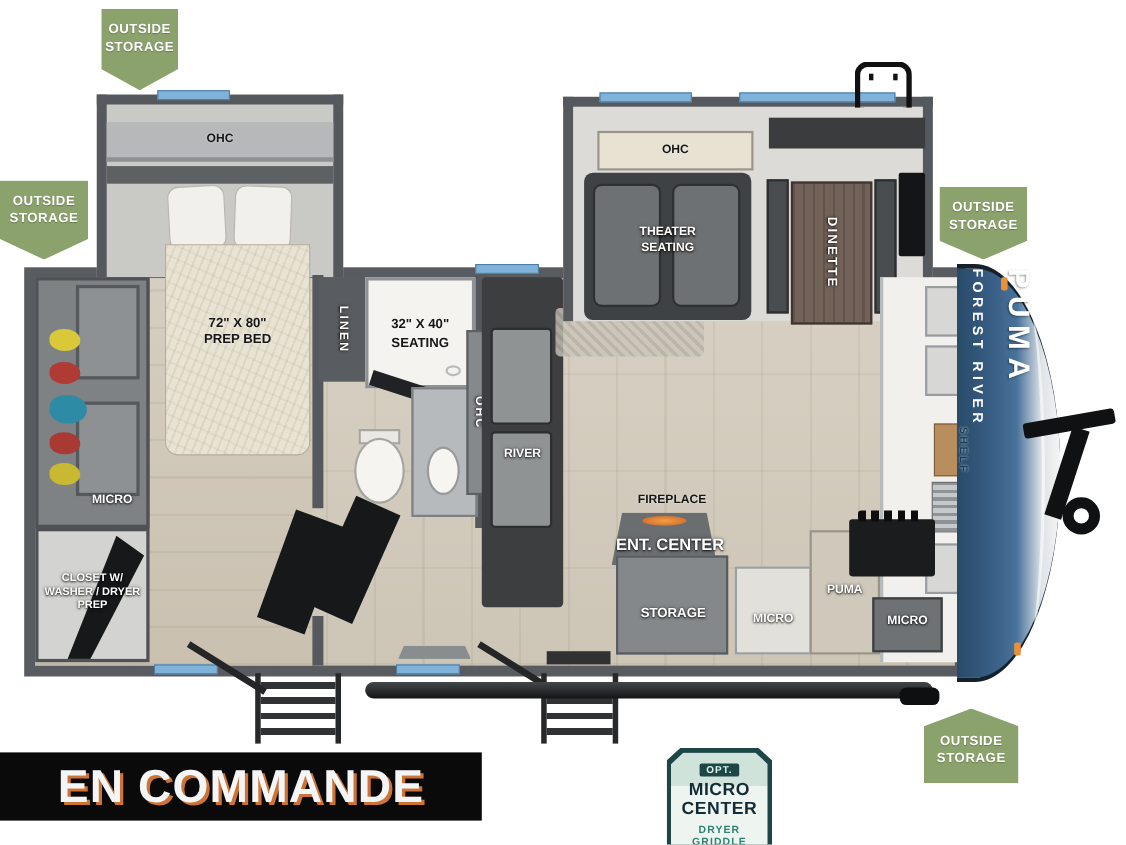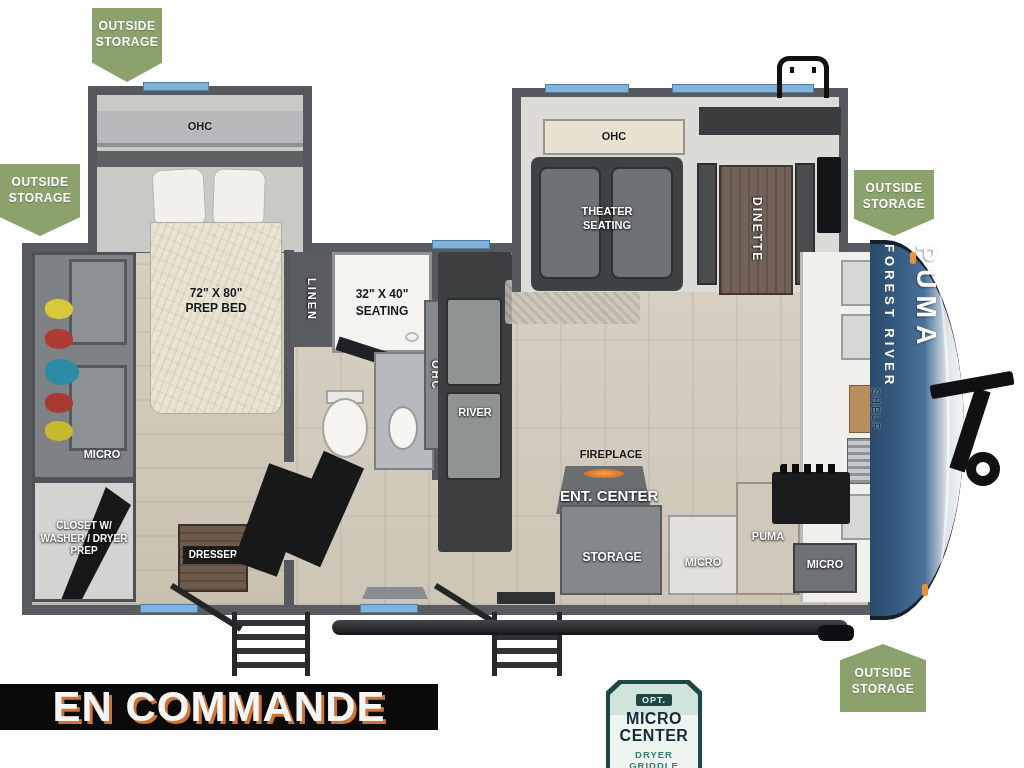--- a/index.html
+++ b/index.html
@@ -133,21 +133,21 @@
     border-left:5px solid #26282a; border-right:5px solid #26282a;
     background: repeating-linear-gradient(180deg, rgba(255,255,255,0) 0 8px, #303234 8px 14px); }
   .handrail { position:absolute; width:82px; height:6px; background:#232527; transform:rotate(32deg); transform-origin:right center; }
   .awning-bar { position:absolute; left:332px; top:620px; width:516px; height:15px;
     background:linear-gradient(#44474a,#131416); border-radius:8px; }
   .awning-cap { position:absolute; left:818px; top:625px; width:36px; height:16px; background:#0e0f10; border-radius:6px; }
   .entry-mat { position:absolute; left:362px; top:587px; width:66px; height:12px; background:#8a8d90; clip-path:polygon(8% 0,92% 0,100% 100%,0 100%); }
   .entry-landing { position:absolute; left:497px; top:592px; width:58px; height:12px; background:#2f3133; }
 
   
-  .status-banner { position:absolute; left:0; top:684px; width:438px; height:46px; background:#0a0a0a;
+  .status-banner { position:absolute; left:0; top:684px; width:438px; height:62px; background:#0a0a0a;
     display:flex; align-items:center; justify-content:center; }
   .status-banner span { color:#f4f5f7; font-weight:bold; font-size:42px; letter-spacing:1px;
     text-shadow:3px 3px 0 #cd7334; }
 
   
   .opt-badge { position:absolute; left:606px; top:636px; width:96px; height:127px;
     clip-path:polygon(13% 0,87% 0,100% 9%,100% 73%,52% 100%,0 73%,0 9%); background:#1d4746;margin-top:44px; }
   .opt-badge-inner { position:absolute; inset:4px; clip-path:polygon(13% 0,87% 0,100% 9%,100% 73%,52% 100%,0 73%,0 9%);
     background:linear-gradient(#cfe3da 0 26%, #eef5f1 26% 100%); }
   .opt-mountains-light { position:absolute; left:0; bottom:0; width:100%; height:42%; background:#9ec9bb;
@@ -203,25 +203,20 @@
 
   <div class="closet">
     <div class="door-slab" style="left:22px; top:4px; width:74px; height:112px; clip-path:polygon(6% 100%,66% 0,100% 16%,34% 100%);"></div>
   </div>
   <div class="lbl" style="left:34px; top:520px; width:100px; font-size:10px;">
     <div>CLOSET W/</div>
     <div>WASHER / DRYER</div>
     <div>PREP</div>
   </div>
 
-  <div class="dresser">
-    <div class="dresser-band">
-      <span class="lbl" style="position:static; font-size:10px;">DRESSER</span>
-    </div>
-  </div>
 
   <div class="door-slab" style="left:250px; top:468px; width:46px; height:104px; transform:rotate(20deg);"></div>
   <div class="door-slab" style="left:300px; top:455px; width:44px; height:108px; transform:rotate(24deg);"></div>
 
   <div class="wall" style="left:284px; top:250px; width:10px; height:212px;"></div>
   <div class="wall" style="left:284px; top:560px; width:10px; height:45px;"></div>
   <div class="wall" style="left:432px; top:250px; width:10px; height:230px;"></div>
 
   <div class="linen">
     <span class="lbl vert" style="position:static;">LINEN</span>

